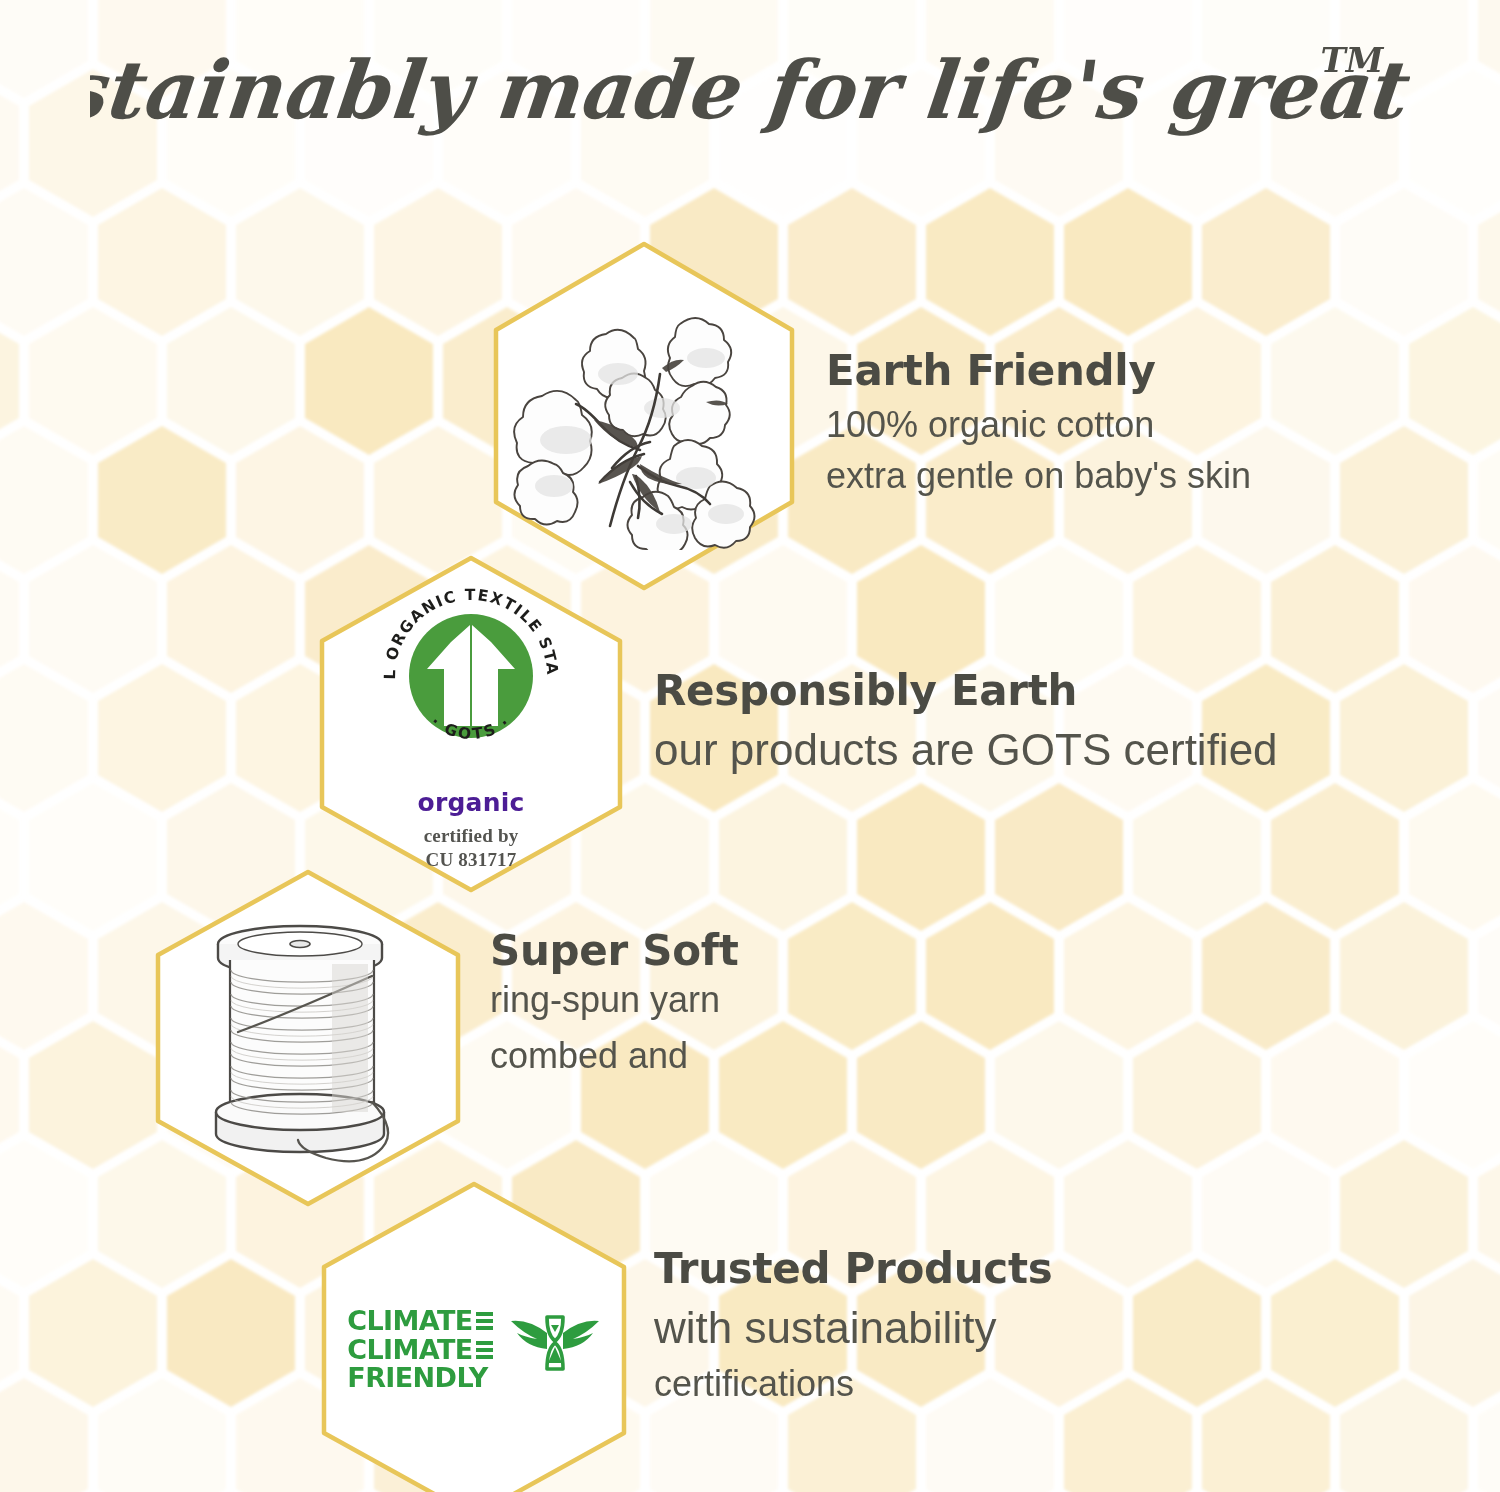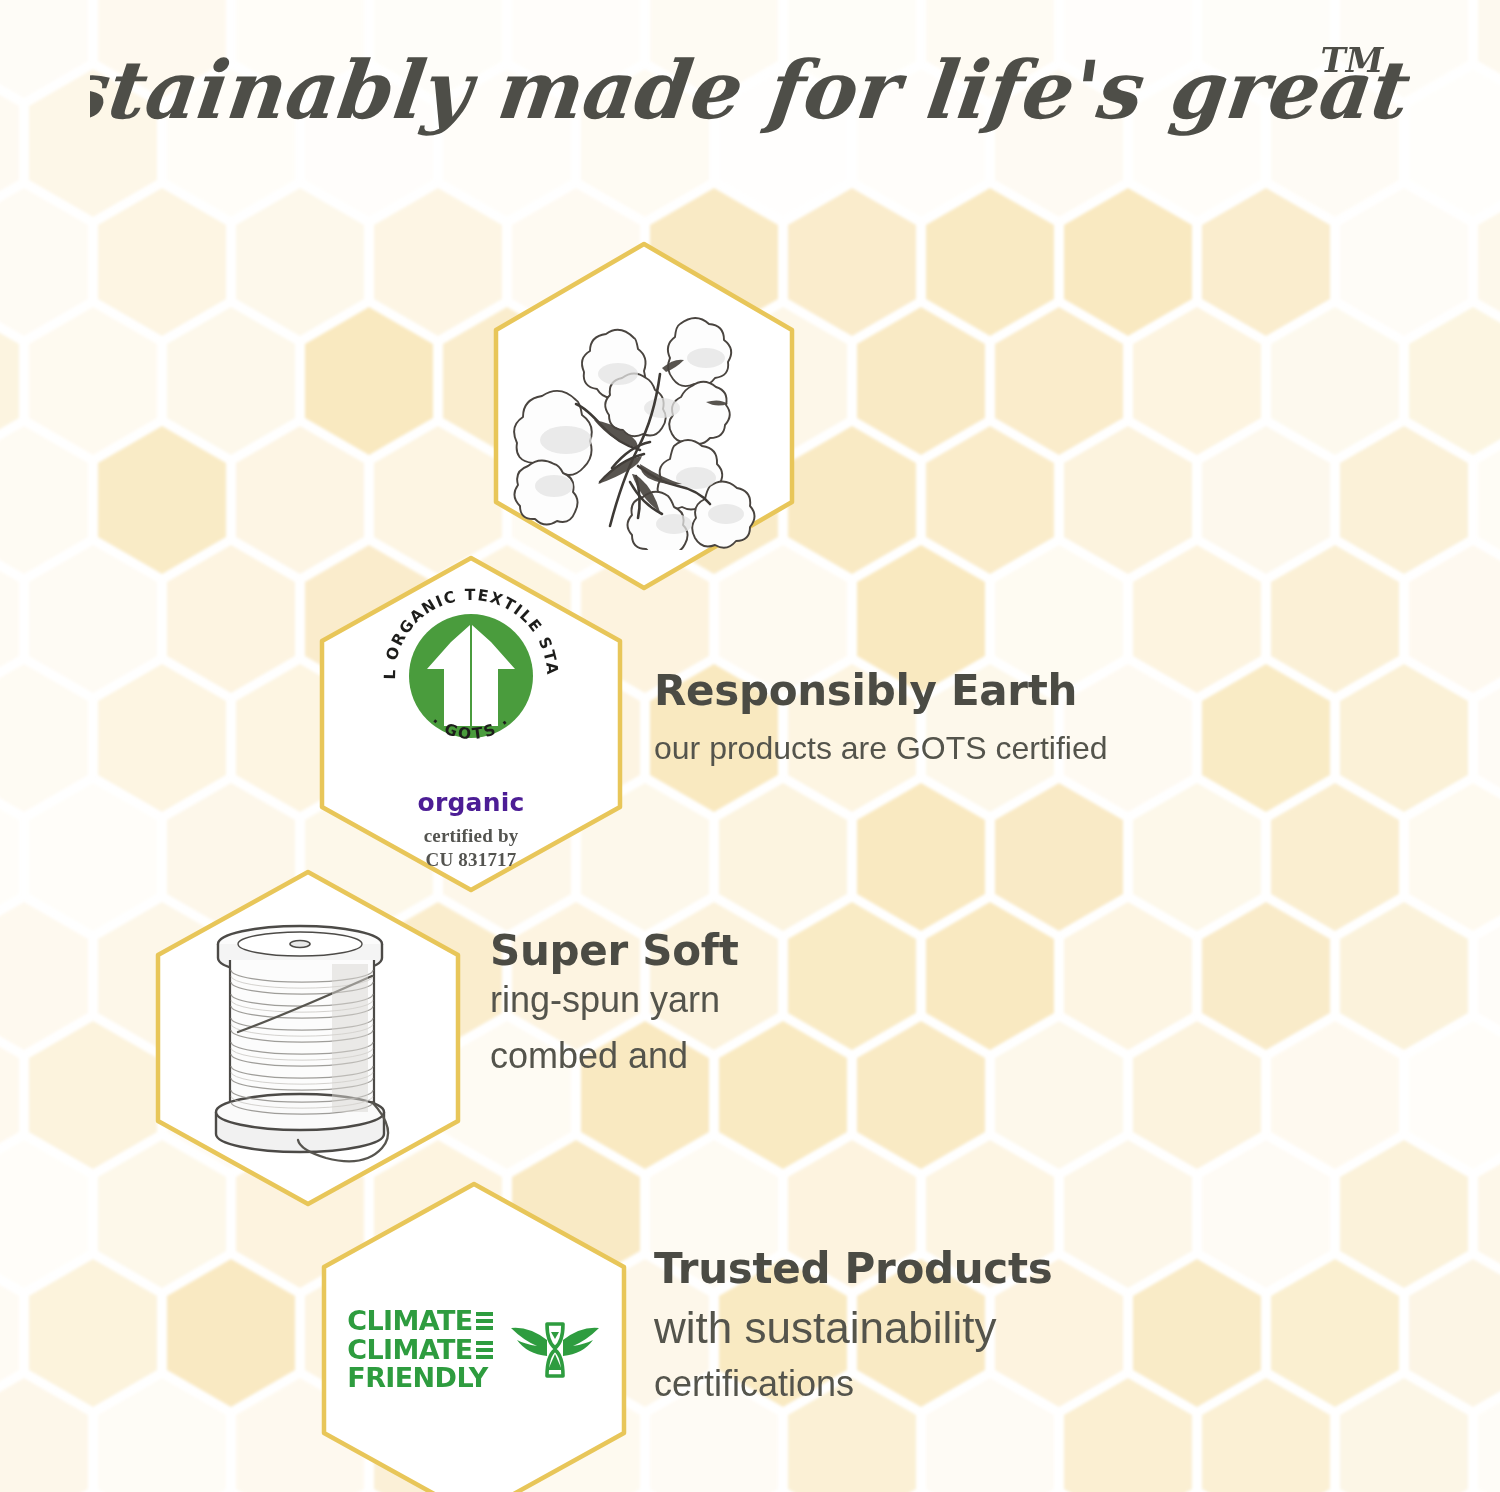--- a/index.html
+++ b/index.html
@@ -53,21 +53,21 @@
     font-family:"DejaVu Sans", sans-serif;font-weight:700;
     font-size:25px;color:#4c1d95;margin-top:12px;letter-spacing:.2px;
   }
   .gots-cert{
     font-family:Liberation Serif, serif;font-weight:700;
     font-size:19px;color:#545450;line-height:1.25;text-align:center;margin-top:7px;
     letter-spacing:.2px;
   }
 
   
-  .cpf{display:flex;align-items:center;gap:16px;}
+  .cpf{display:flex;align-items:flex-start;gap:16px;}
   .cpf-words{
     font-family:"DejaVu Sans", sans-serif;font-weight:700;
     color:#2e9c3f;font-size:27px;line-height:1.06;letter-spacing:-0.6px;
     text-align:left;
   }
   .cpf-line{display:flex;align-items:center;gap:3px;white-space:nowrap;}
   .cpf-bars{display:inline-flex;flex-direction:column;gap:3px;}
   .cpf-bars i{display:block;width:17px;height:4px;background:#2e9c3f;}
 </style>
 </head>
@@ -353,20 +353,25 @@
             <path d="M128 166 q-26-6 -44-28 q16 2 34 14 q10 6 10 14 Z"></path>
             <path d="M132 174 q-26 6 -44 28 q18-6 34-16 q8-5 10-12 Z"></path>
             <path d="M130 182 q22 14 42 20 q-18 2 -34-6 q-8-5 -8-14 Z"></path>
             <path d="M122 192 q8 24 28 38 q-6-22 -20-34 q-5-4 -8-4 Z"></path>
             <path d="M152 86 q12-10 22-8 q-8 8 -18 12 Z"></path>
             <path d="M196 120 q14-4 22 2 q-12 4 -22 -2 Z"></path>
           </g>
         </svg>
       </div>
     </div>
+    <div class="textblock" style="left:342px;top:112px;width:620px;">
+      <div class="ftitle" style="font-size:42px;">Earth Friendly</div>
+      <div class="fdesc" style="font-size:36px;margin-top:10px;">100% organic cotton</div>
+      <div class="fdesc" style="font-size:36px;margin-top:5px;">extra gentle on baby's skin</div>
+    </div>
   </div>
 
   <div class="feature" style="left:310px;top:552px;width:322px;height:344px;">
     <div class="hexcard" style="left:0;top:0;width:322px;height:344px;">
       <svg width="322" height="344" viewBox="0 0 322 344">
         <path d="M161 6 L310 89 L310 255 L161 338 L12 255 L12 89 Z" fill="#ffffff" stroke="#e8c659" stroke-width="4.5" stroke-linejoin="round" stroke-linecap="round" vector-effect="non-scaling-stroke"></path>
       </svg>
       <div class="hexinner">
         <div class="gots-wrap">
           <svg width="200" height="200" viewBox="0 0 200 200">
@@ -393,21 +398,21 @@
           <div class="gots-organic">organic</div>
           <div class="gots-cert">
             <div>certified by</div>
             <div>CU 831717</div>
           </div>
         </div>
       </div>
     </div>
     <div class="textblock" style="left:344px;top:118px;width:740px;">
       <div class="ftitle" style="font-size:42px;">Responsibly Earth</div>
-      <div class="fdesc" style="font-size:32px;margin-top:16px;">our products are GOTS certified</div>
+      <div class="fdesc" style="font-size:44px;margin-top:10px;">our products are GOTS certified</div>
     </div>
   </div>
 
   <div class="feature" style="left:146px;top:866px;width:324px;height:344px;">
     <div class="hexcard" style="left:0;top:0;width:324px;height:344px;">
       <svg width="324" height="344" viewBox="0 0 324 344">
         <path d="M162 6 L312 89 L312 255 L162 338 L12 255 L12 89 Z" fill="#ffffff" stroke="#e8c659" stroke-width="4.5" stroke-linejoin="round" stroke-linecap="round" vector-effect="non-scaling-stroke"></path>
       </svg>
       <div class="hexinner">
         <svg width="252" height="268" viewBox="0 0 252 268">

